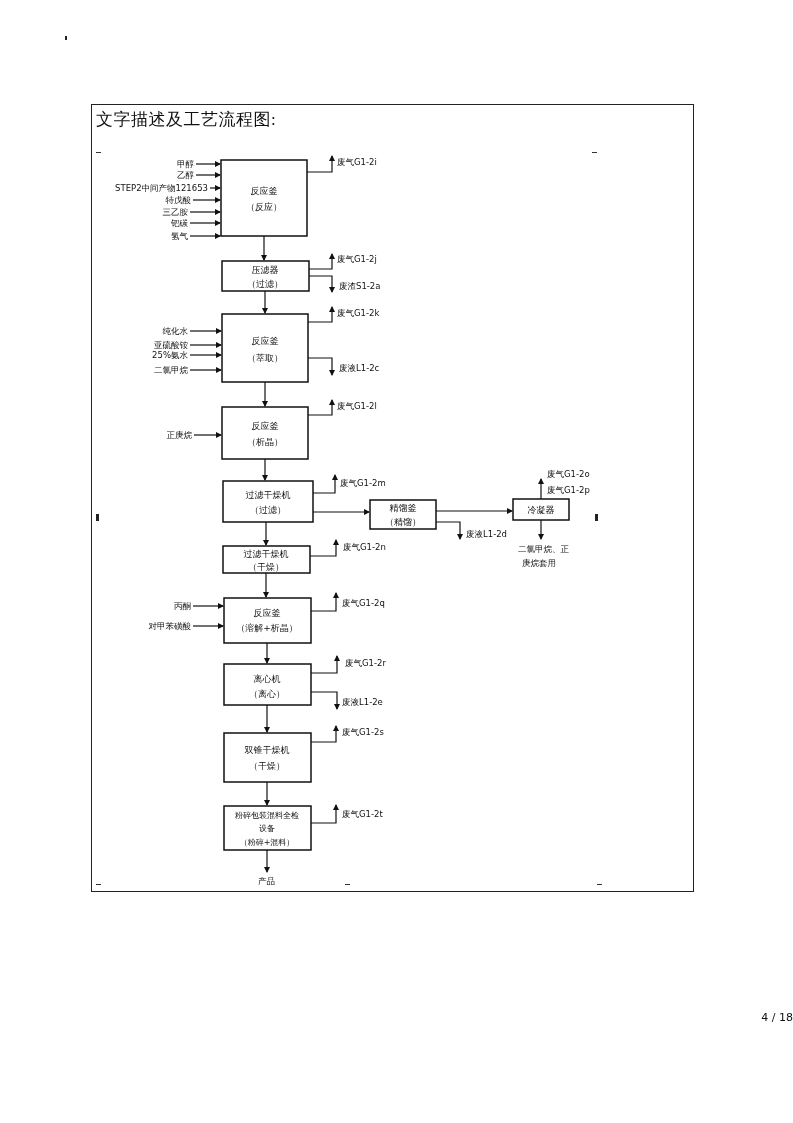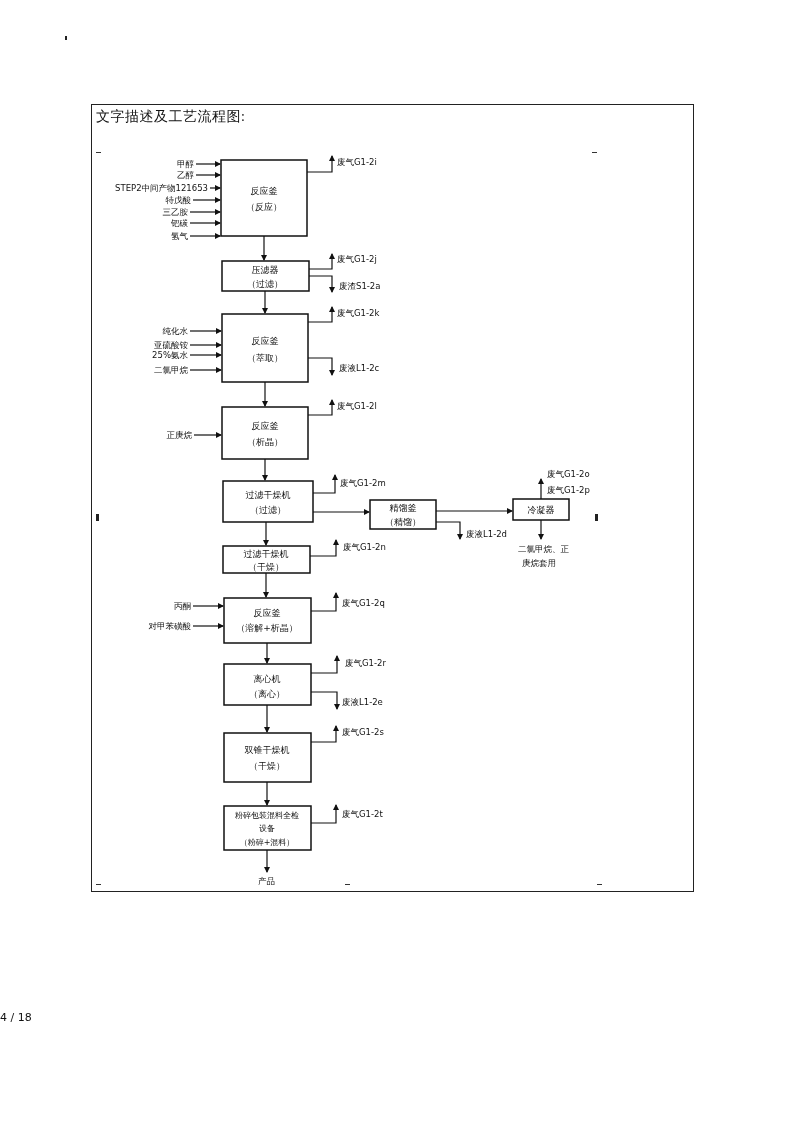--- a/index.html
+++ b/index.html
@@ -1,28 +1,28 @@
 <!DOCTYPE html>
 <html><head>
 <meta charset="utf-8">
 <style>
   html, body { margin: 0; padding: 0; background: #ffffff; }
   body { width: 793px; height: 1123px; position: relative; overflow: hidden;
          font-family: "DejaVu Sans", "Liberation Sans", sans-serif; color: #1a1a1a; }
   #frame { position: absolute; left: 91px; top: 104px; width: 603px; height: 788px;
            border: 1px solid #222; box-sizing: border-box; }
   #heading { position: absolute; left: 96px; top: 108px; font-family: Liberation Serif, serif;
-             font-size: 14px; color: #111; letter-spacing: 0.5px; }
+             font-size: 17px; color: #111; letter-spacing: 0.5px; }
   svg#flow { position: absolute; left: 0; top: 0; }
   .node rect { fill: #fff; stroke: #111; stroke-width: 1.5; }
   .node text { font-size: 9px; fill: #111; text-anchor: middle; }
   .lbl { font-size: 8.5px; fill: #111; }
   .lbl-r { text-anchor: end; }
   .line { stroke: #111; stroke-width: 1.2; fill: none; }
-  #page-num { position: absolute; left: 0; width: 793px; top: 1011px; text-align: left;
+  #page-num { position: absolute; left: 0; width: 793px; top: 1011px; text-align: right;
               font-size: 11px; color: #111; font-family: "DejaVu Sans", sans-serif; }
   .tick { position: absolute; width: 5px; height: 1px; background: #333; }
   .mark { position: absolute; background: #222; }
 </style>
 </head>
 <body>
 
 <div id="frame"></div>
 <div id="heading">文字描述及工艺流程图:</div>
 

